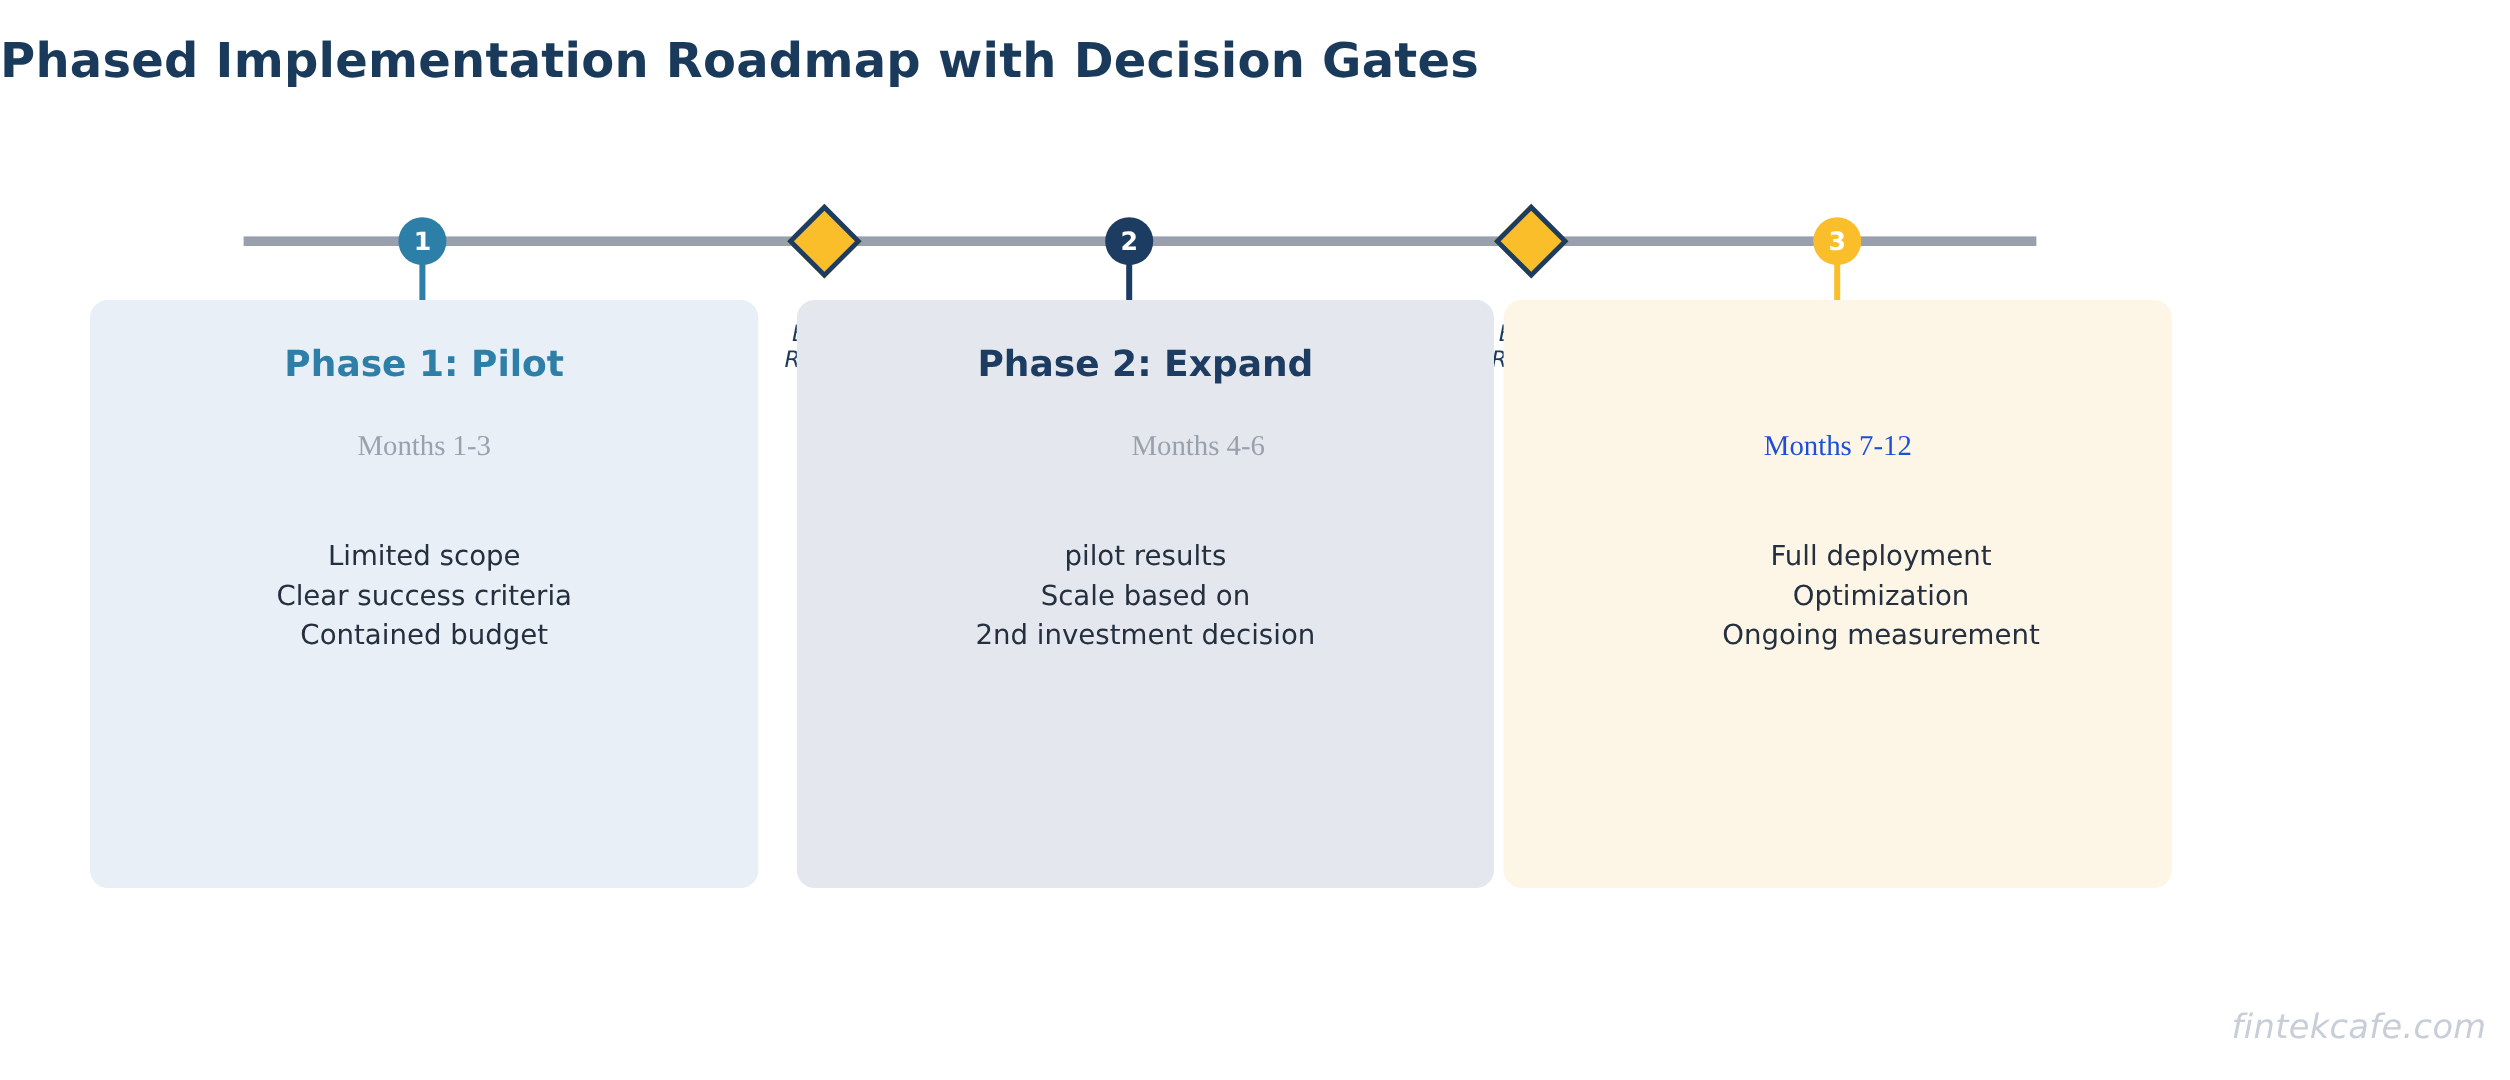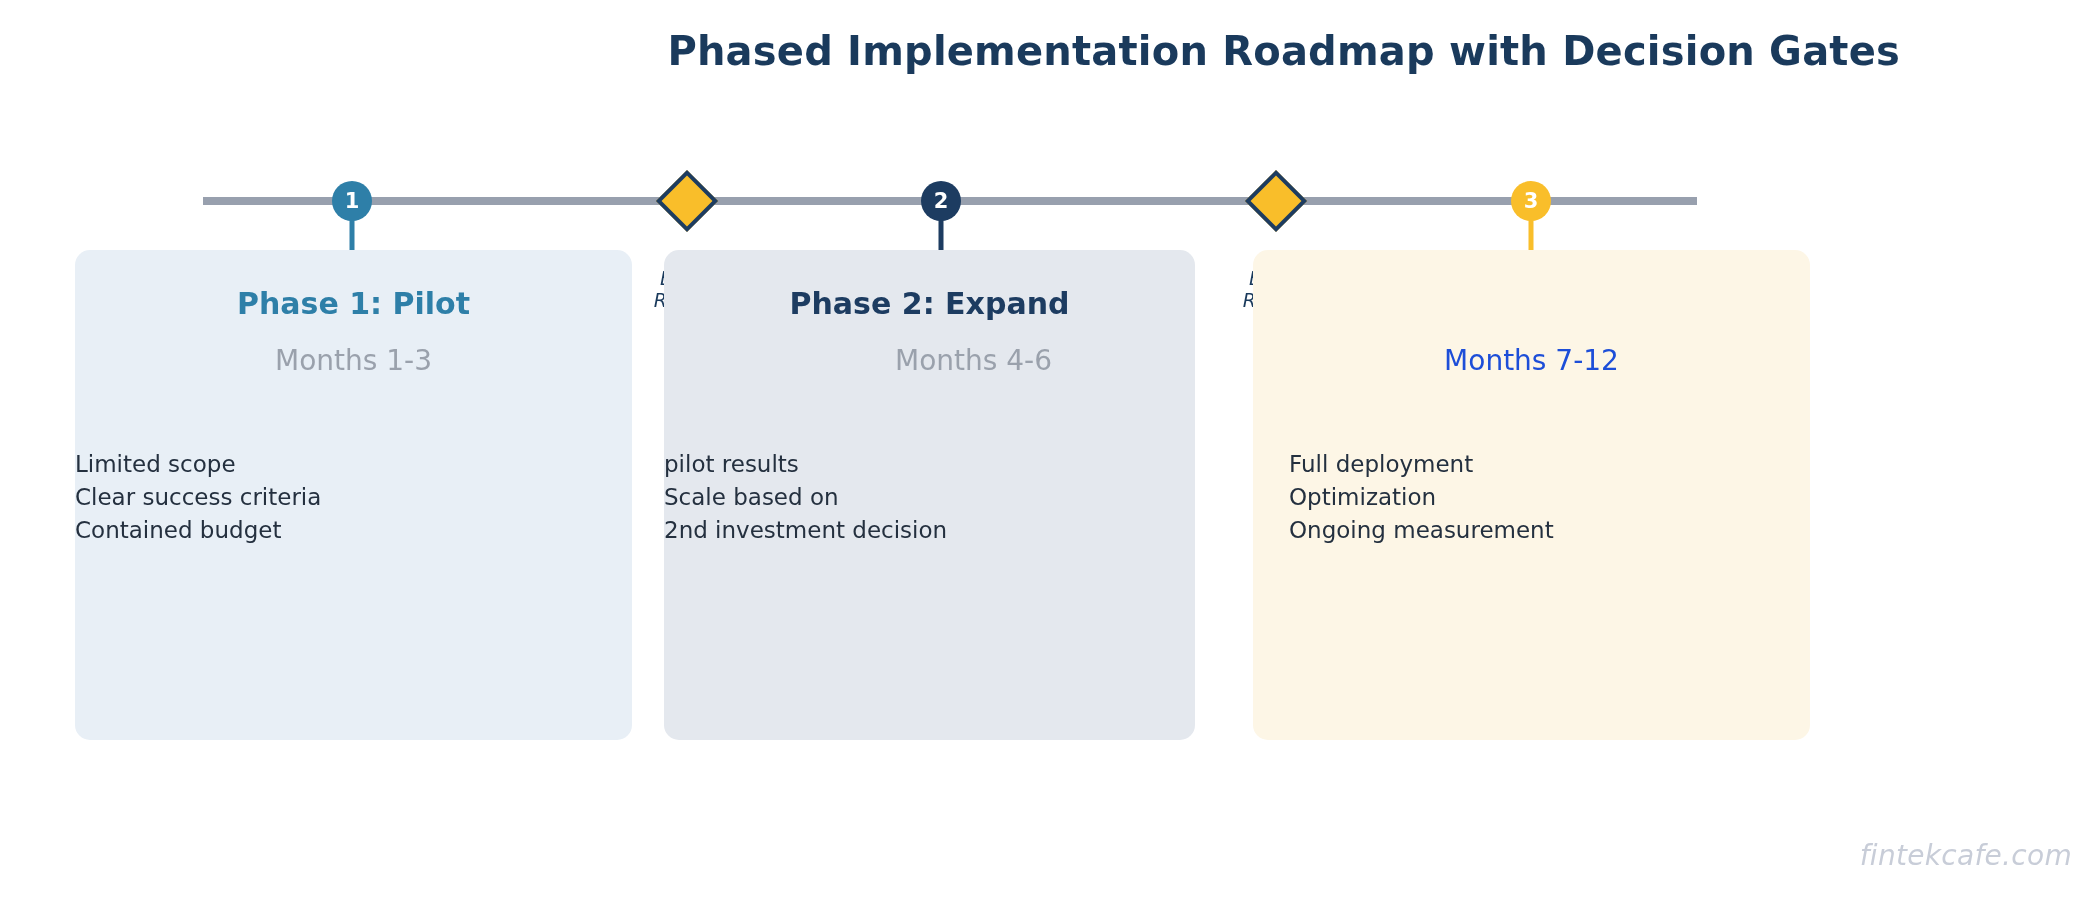--- a/index.html
+++ b/index.html
@@ -18,21 +18,21 @@
     background: #ffffff;
     overflow: hidden;
   }
 
   
   #page-title {
     position: absolute;
     left: 0;
     top: 28px;
     width: 1900px;
-    text-align: right;
+    text-align: left;
     font-size: 40px;
     font-weight: bold;
     color: #1A3A5C;
     letter-spacing: 0.2px;
     white-space: nowrap;
   }
 
   
   #timeline-axis {
     position: absolute;
@@ -101,34 +101,36 @@
     width: 100%;
     text-align: center;
     font-size: 30px;
     font-weight: bold;
     line-height: 1;
     white-space: nowrap;
   }
 
   .phase-months {
     position: absolute;
-    top: 97px;
+    top: 110px;
     left: 0;
     width: 100%;
     text-align: center;
-    font-size: 28px;
+    font-size: 24px;
     color: #9AA1AC;
     line-height: 1;
+    font-family: Liberation Serif, serif;
   }
 
   .phase-bullets {
     position: absolute;
     top: 198px;
     left: 0;
     width: 100%;
+    text-align: center;
     font-size: 23px;
     color: #24303F;
     line-height: 1.43;
   }
   .phase-bullets div { white-space: nowrap; }
 
   
   #watermark {
     position: absolute;
     right: 20px;
@@ -166,21 +168,21 @@
   <div id="cards-layer">
       <div class="phase-card" style="left: 75px; width: 557px; background: rgb(232, 239, 246);">
         <div class="phase-title" style="color: rgb(46, 127, 168);">Phase 1: Pilot</div>
         <div class="phase-months" style="color: rgb(154, 161, 172);">Months 1-3</div>
         <div class="phase-bullets" style="color: rgb(36, 48, 63);">
           <div>Limited scope</div>
           <div>Clear success criteria</div>
           <div>Contained budget</div>
         </div>
       </div>
-      <div class="phase-card" style="left: 664px; width: 531px; background: rgb(228, 232, 238);">
+      <div class="phase-card" style="left: 664px; width: 581px; background: rgb(228, 232, 238);">
         <div class="phase-title" style="color: rgb(29, 60, 97);">Phase 2: Expand</div>
         <div class="phase-months" style="color: rgb(154, 161, 172); margin-left: 44px;">Months 4-6</div>
         <div class="phase-bullets" style="color: rgb(36, 48, 63);">
           <div>pilot results</div>
           <div>Scale based on</div>
           <div>2nd investment decision</div>
         </div>
       </div>
       <div class="phase-card" style="left: 1253px; width: 557px; background: rgb(253, 246, 230);">
         <div class="phase-months" style="color: #1d4ed8;">Months 7-12</div>

